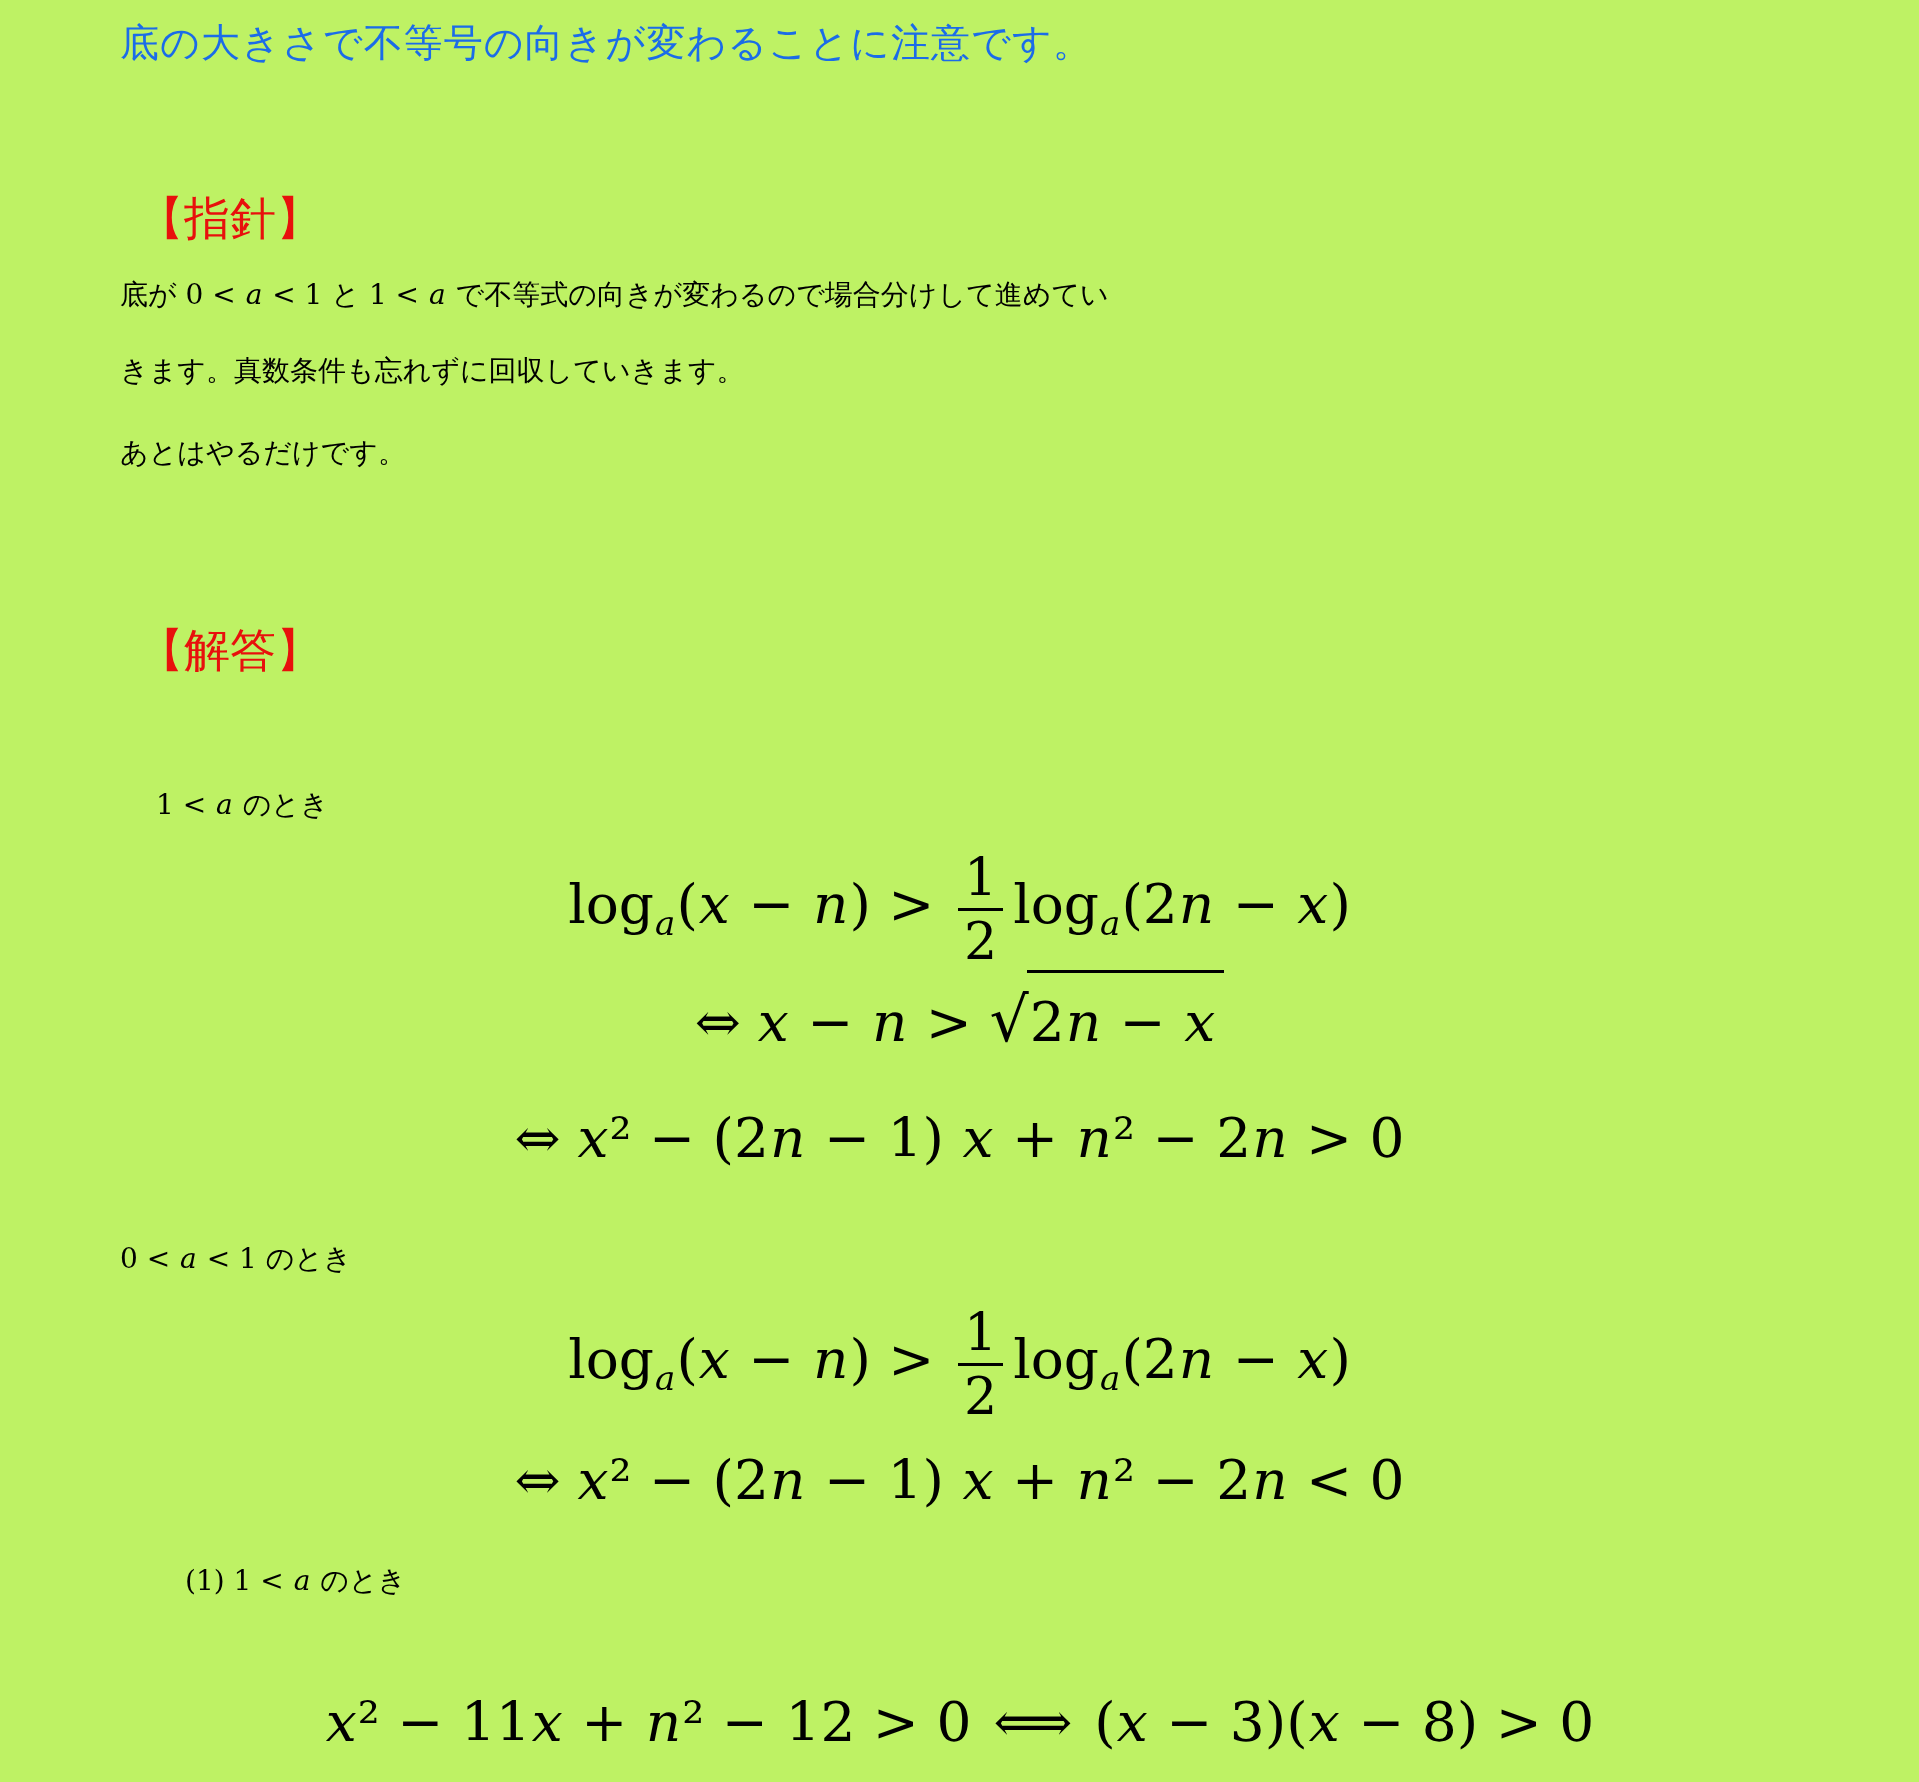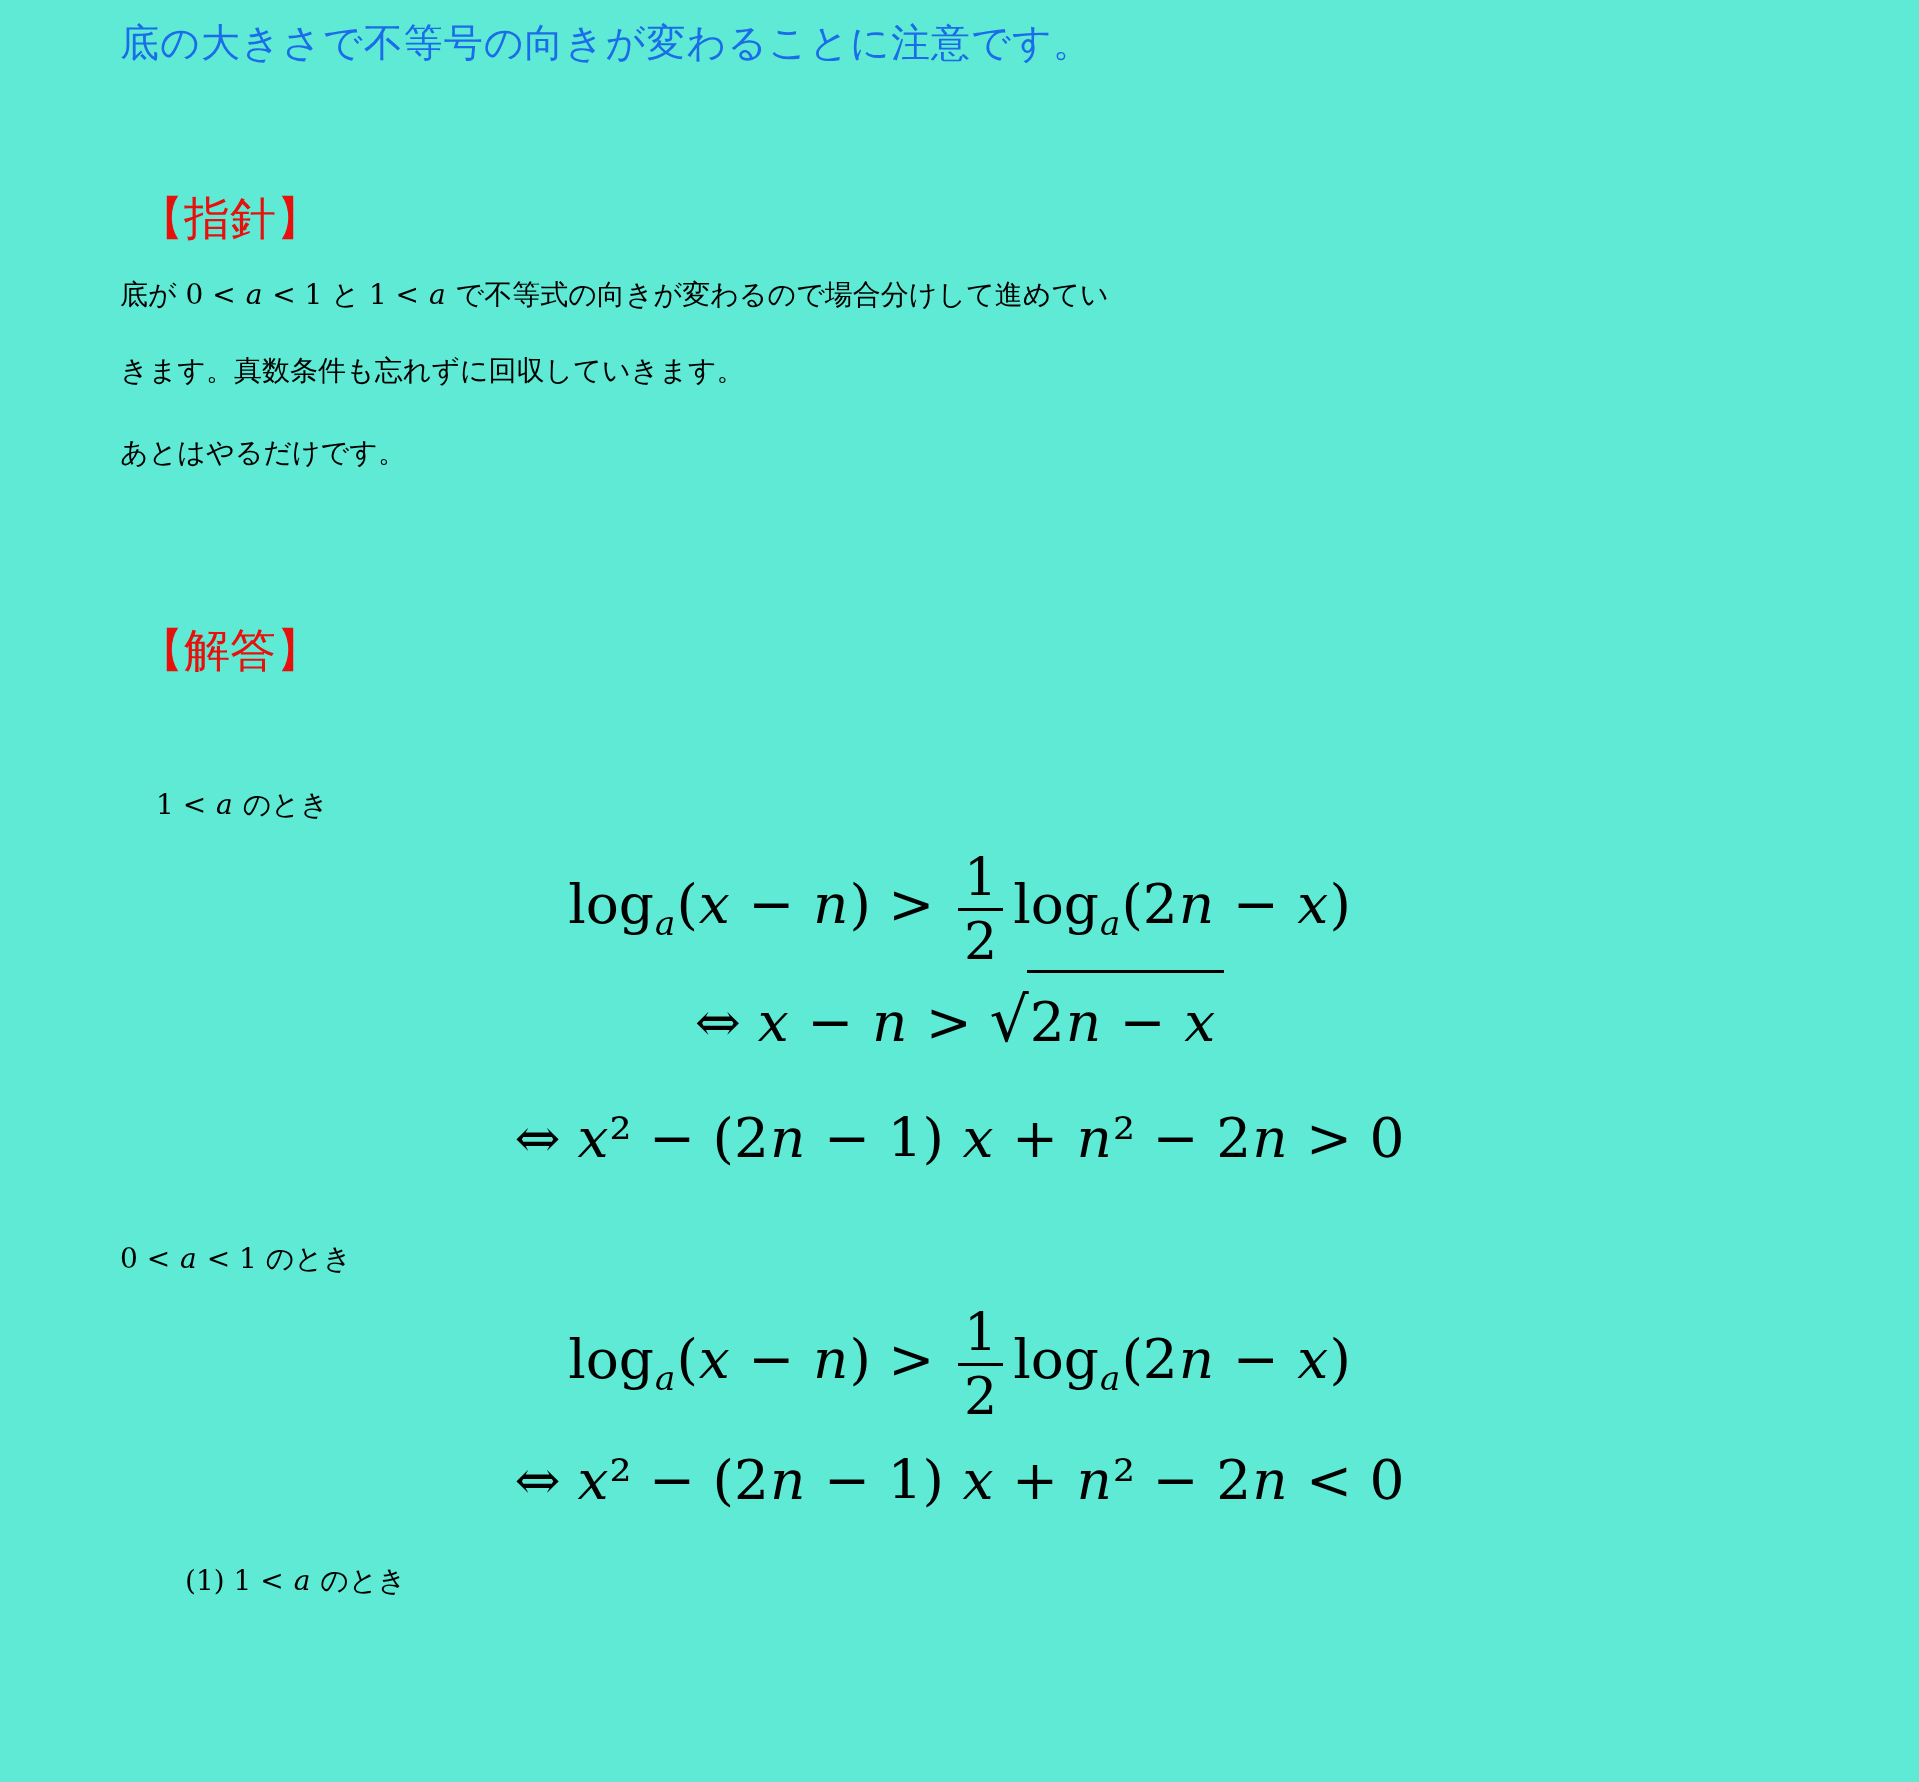--- a/index.html
+++ b/index.html
@@ -1,19 +1,19 @@
 <!DOCTYPE html>
 <html><head>
 <meta charset="utf-8">
 <style>
   html,body { margin:0; padding:0; background:#ffffff; }
   .page {
     position:relative;
     width:1919px; height:1782px;
-    background:#5eead4;
+    background:#bef264;
     color:#000;
     font-family:"DejaVu Serif","Liberation Serif",serif;
     overflow:hidden;
   }
   .abs { position:absolute; white-space:nowrap; }
   .sans { font-family:"Liberation Sans","DejaVu Sans",sans-serif; }
   .note-blue { color:#1b6ce8; font-size:39px; letter-spacing:1px; }
   .heading-red { color:#e8100c; font-size:46px;font-family:Liberation Mono, monospace; }
   .textline { font-size:28px; }
   .eq { left:0; width:100%; text-align:center; font-size:55px; }
@@ -75,14 +75,17 @@
   </div>
 
   <div class="abs eq" style="top:1448px;">
     <span class="arrow">⇔</span><span class="math"><i>x</i>² − (2<i>n</i> − 1) <i>x</i> + <i>n</i>² − 2<i>n</i> &lt; 0</span>
   </div>
 
   <div class="abs textline" style="left:185px; top:1562px;">
     <span>(1) </span><span class="math">1 &lt; <i>a</i></span><span> のとき</span>
   </div>
 
+  <div class="abs eq" style="top:1690px;">
+    <span class="math"><i>x</i>² − 11<i>x</i> + <i>n</i>² − 12 &gt; 0</span><span class="arrow-long">⟺</span><span class="math">(<i>x</i> − 3)(<i>x</i> − 8) &gt; 0</span>
+  </div>
 
 </div>
 
 </body></html>

